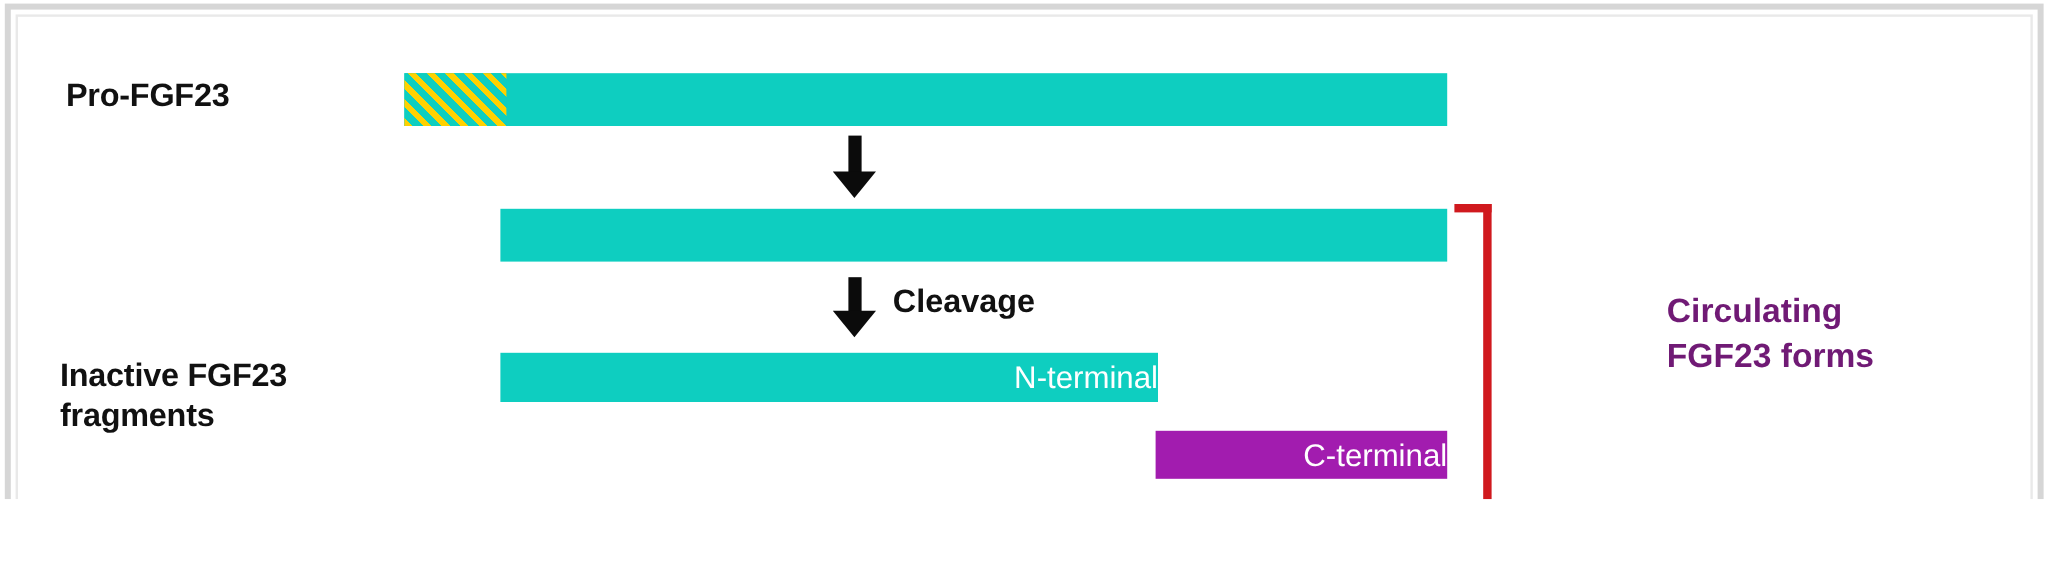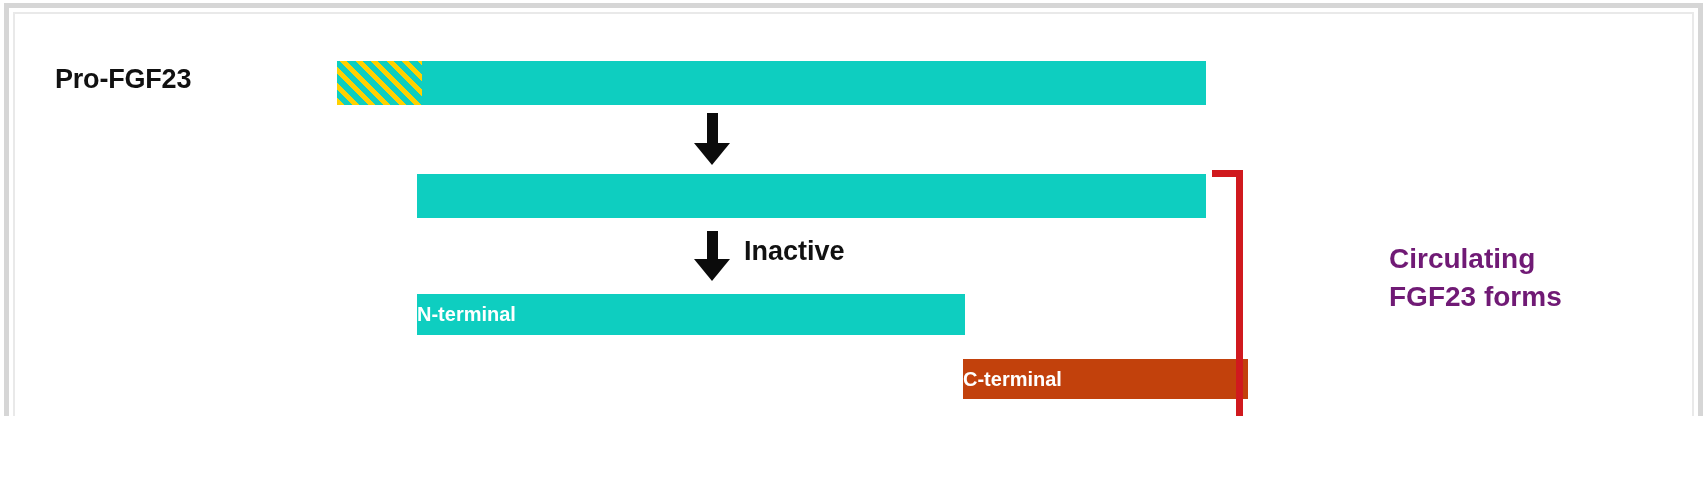--- a/index.html
+++ b/index.html
@@ -93,30 +93,29 @@
     left: 417px;
     top: 294px;
     width: 548px;
     height: 41px;
   }
   #bar-cterm {
     left: 963px;
     top: 359px;
     width: 243px;
     height: 40px;
-    background: #c2410c;
-    padding-left: 42px;
+    background: #a21caf;
   }
   .bar-text {
     position: absolute;
     width: 100%;
-    text-align: left;
+    text-align: right;
     color: #ffffff;
-    font-weight: bold;
-    font-size: 20px;
+    font-weight: normal;
+    font-size: 26px;
     line-height: 41px;
     top: 0;
     left: 0;
     white-space: nowrap;
   }
   #bar-cterm .bar-text { line-height: 40px; }
 
   
   .arrow {
     position: absolute;
@@ -197,36 +196,38 @@
 </head>
 <body>
 
 <div class="canvas">
   <div class="outer-frame"></div>
   <div class="inner-frame"></div>
 
   <div class="row-label" id="label-pro">Pro-FGF23</div>
 
 
+  <div class="row-label" id="label-inactive">Inactive FGF23
+fragments</div>
 
   <div class="bar" id="bar-pro"></div>
   <div id="bar-pro-hatch"></div>
 
   <div class="arrow" id="arrow-1">
     <div class="shaft"></div>
     <div class="head"></div>
   </div>
 
   <div class="bar" id="bar-mature"></div>
 
   <div class="arrow" id="arrow-2">
     <div class="shaft"></div>
     <div class="head"></div>
   </div>
-  <div id="cleavage-label">Inactive</div>
+  <div id="cleavage-label">Cleavage</div>
 
   <div class="bar" id="bar-nterm">
     <span class="bar-text">N-terminal</span>
   </div>
 
   <div class="bar" id="bar-cterm">
     <span class="bar-text">C-terminal</span>
   </div>
 
   <div class="bracket">

